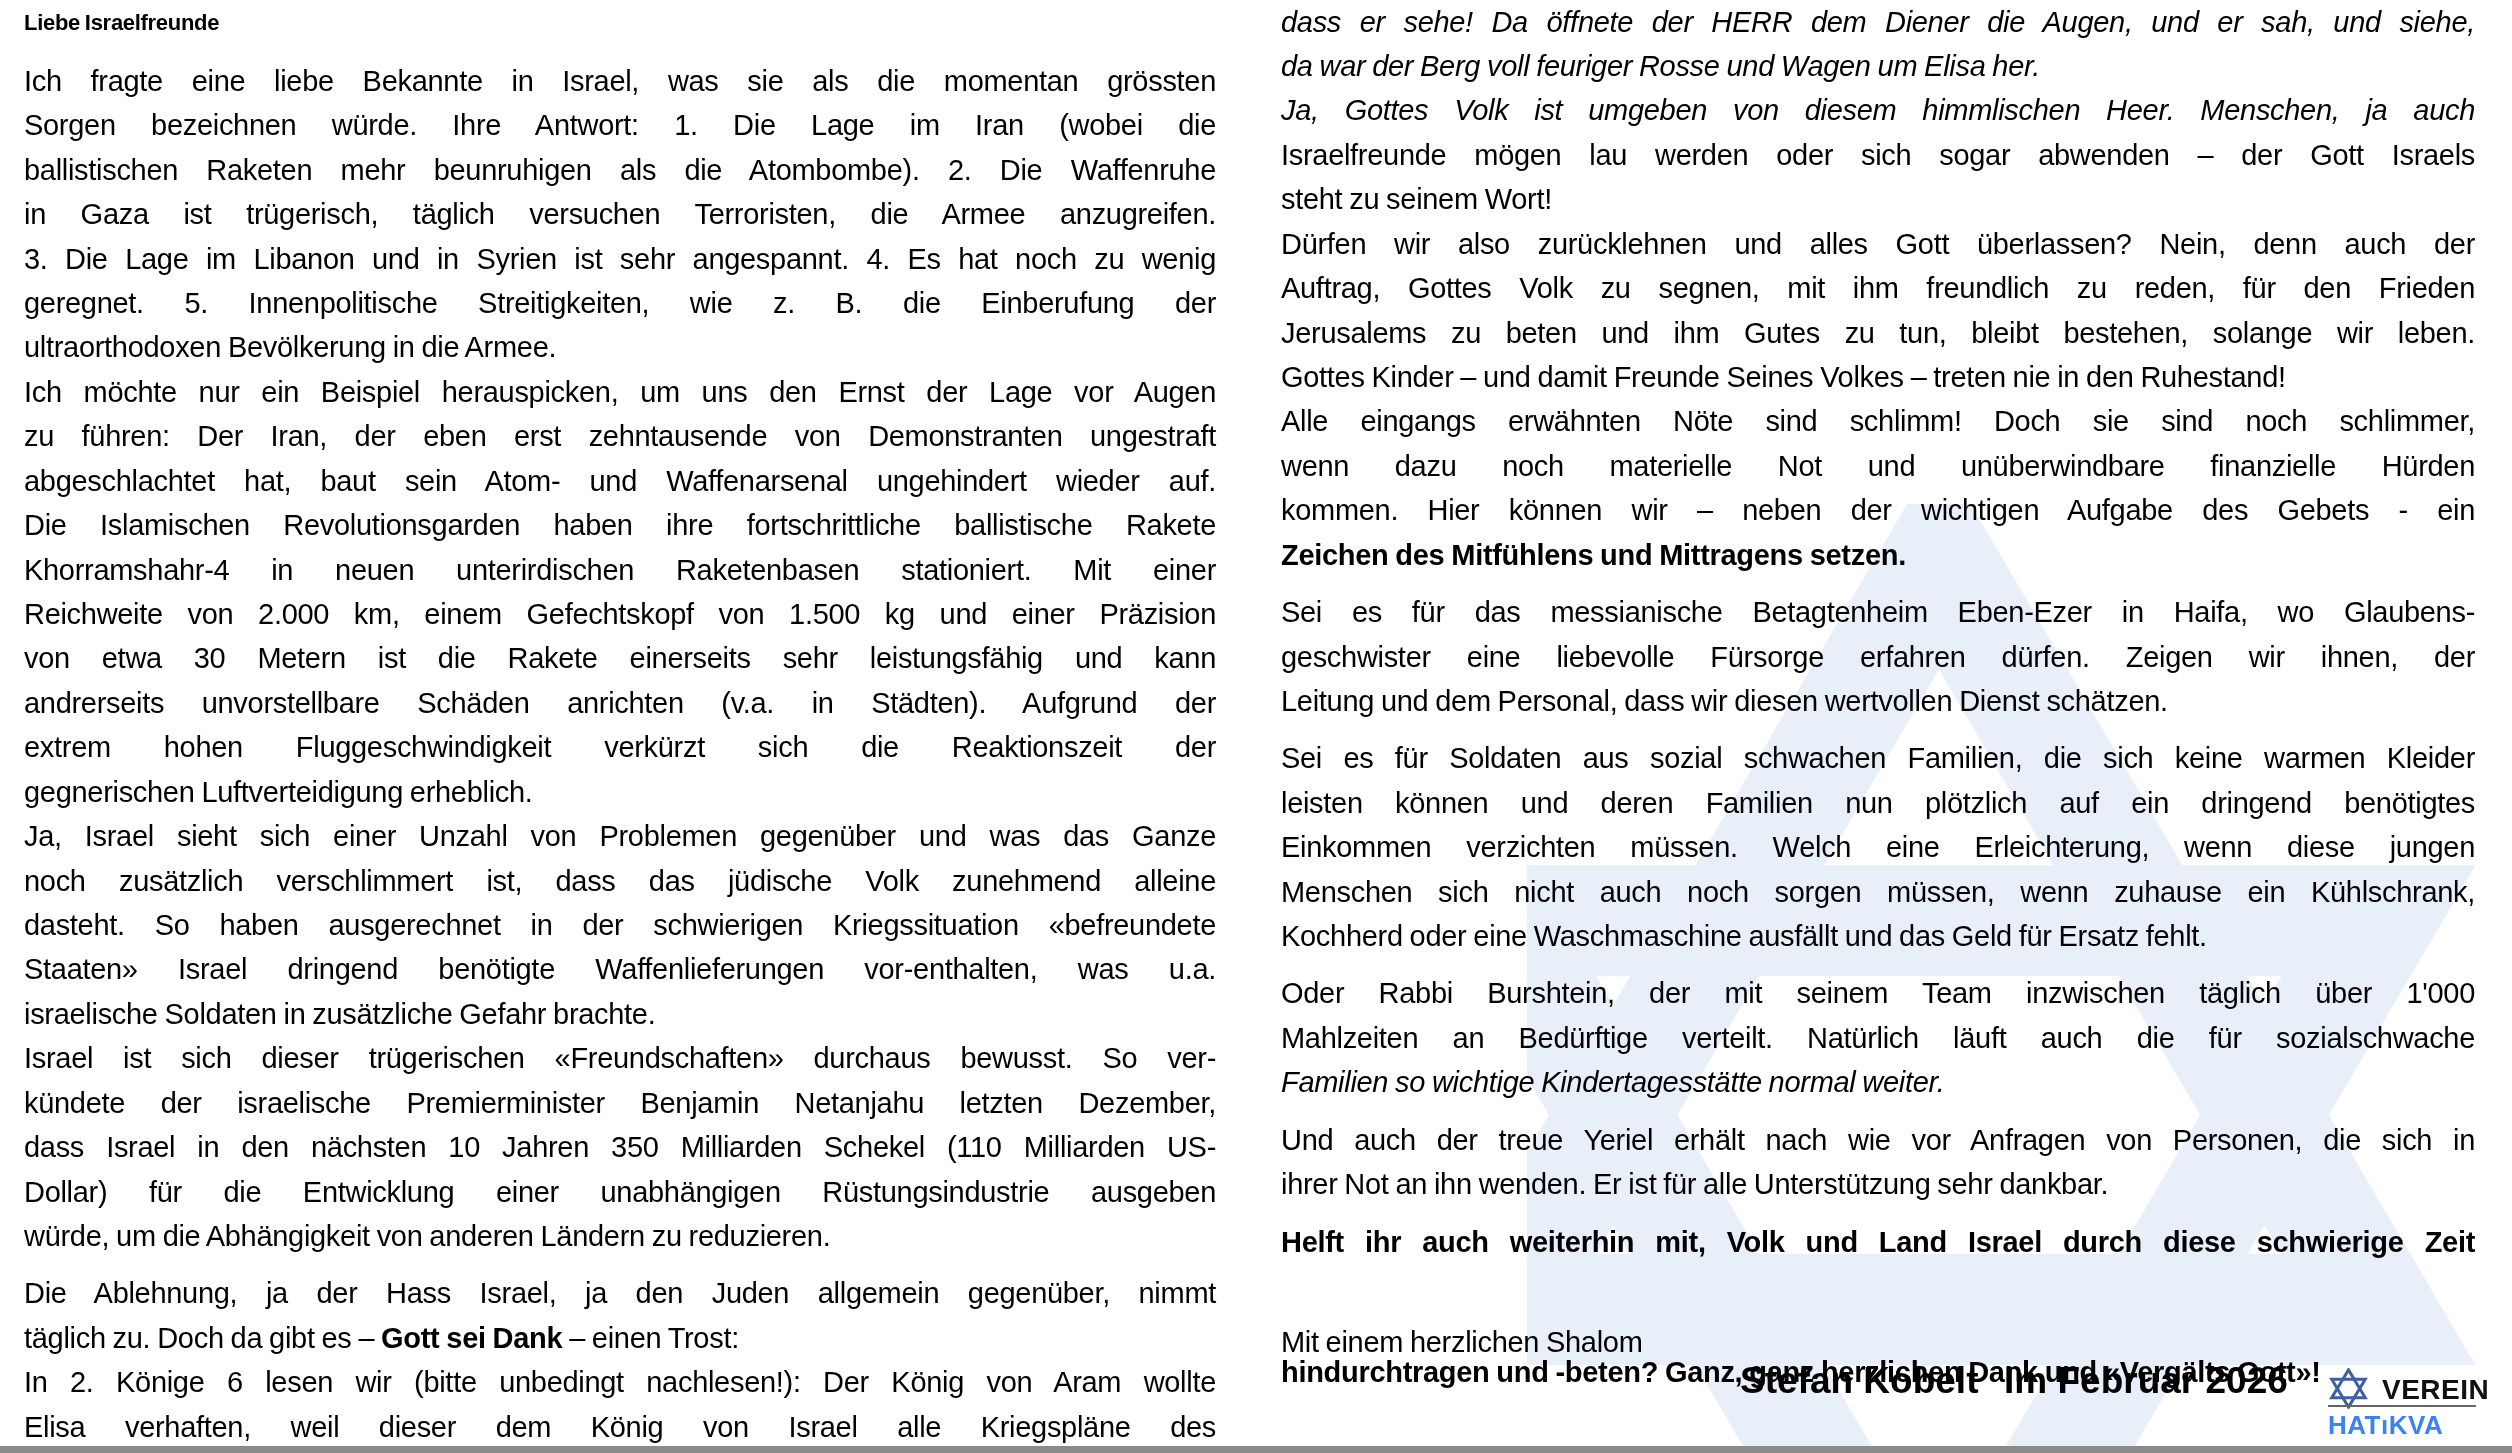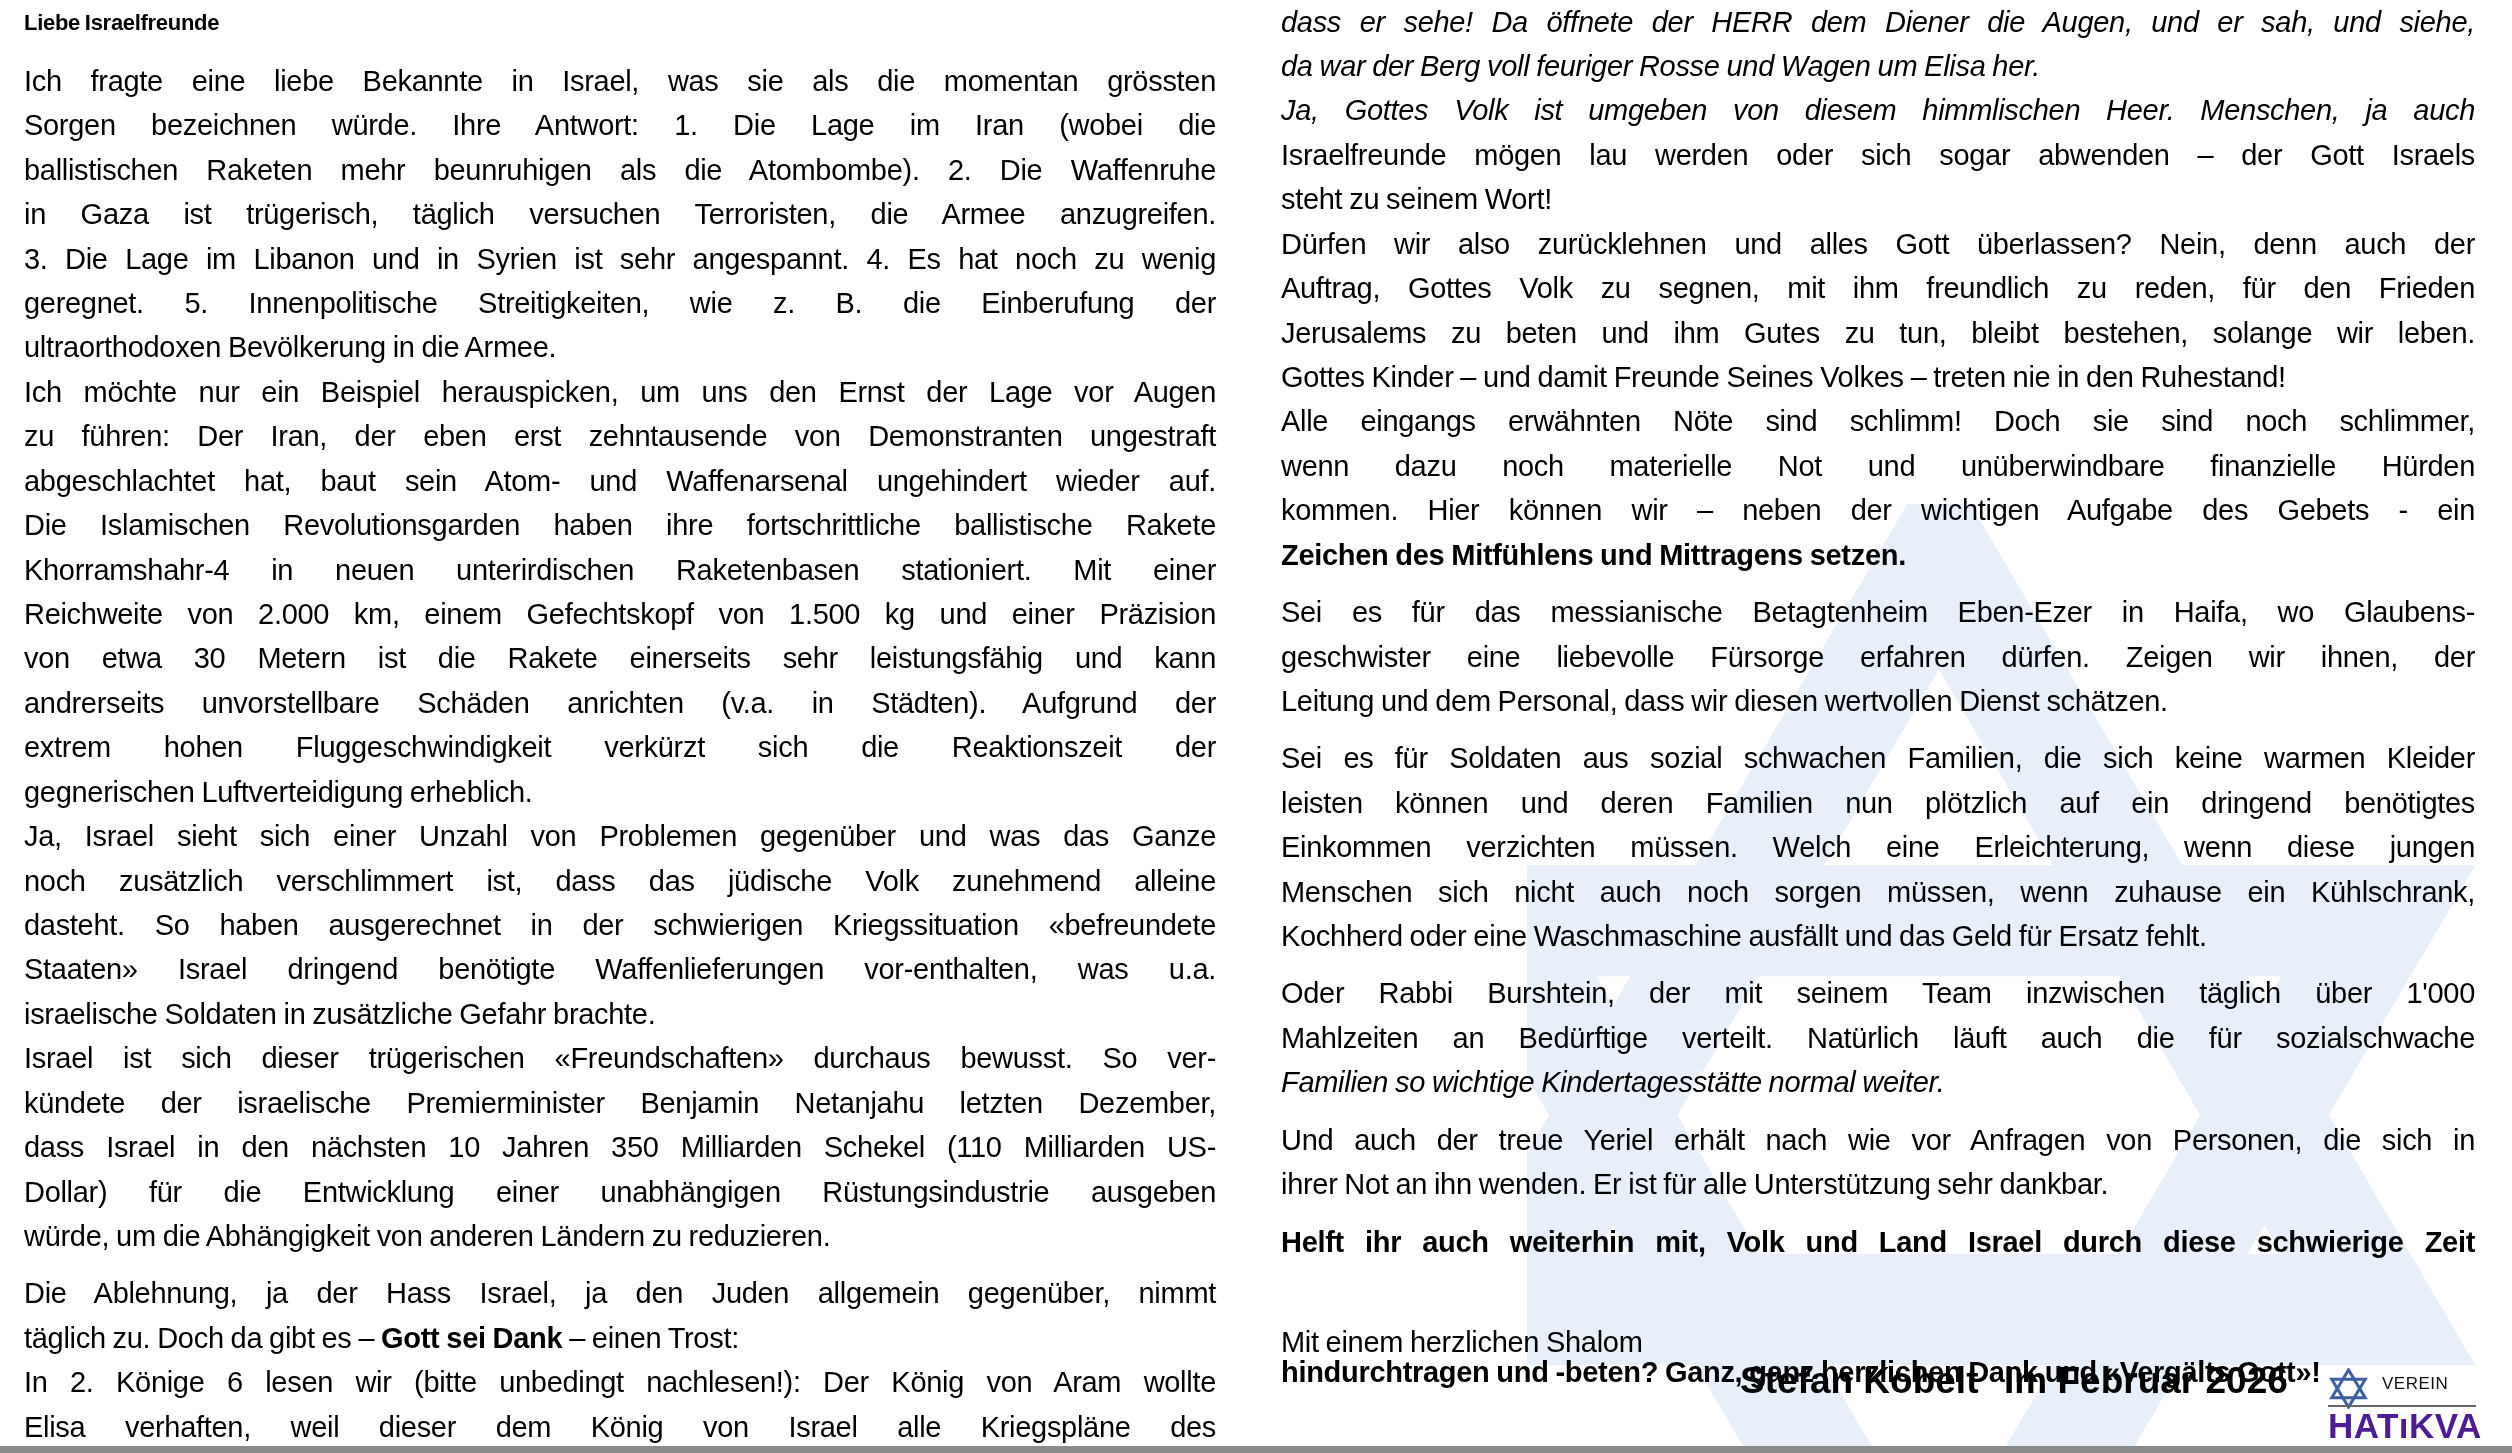--- a/index.html
+++ b/index.html
@@ -26,23 +26,23 @@
 
   .watermark { position: absolute; left: 1527px; top: 504px; width: 981px; height: 1074px; z-index: 0; pointer-events: none; }
   .col { z-index: 1; }
 
   .signature { position: absolute; top: 1364px; font-size: 37px; line-height: 33px; z-index: 1; font-weight: bold; }
   .sig-name { left: 1740px; }
   .sig-date { left: 2004px; }
 
   .logo { position: absolute; left: 2328px; top: 1368px; width: 148px; height: 74px; z-index: 2; }
   .logo-star { position: absolute; left: 0; top: 0; width: 41px; height: 41px; }
-  .logo-verein { position: absolute; left: 54px; top: 5.6px; font-size: 17px; font-weight: normal; letter-spacing: 0.5px; color: #111; }
+  .logo-verein { position: absolute; left: 54px; top: 5.6px; font-size: 28px; font-weight: bold; letter-spacing: 0.5px; color: #111; }
   .logo-rule { position: absolute; left: 0; top: 37px; width: 148px; height: 1.9px; background: #666; }
-  .logo-hatikva { position: absolute; left: 0; top: 39px; font-size: 35px; font-weight: bold; color: #4c1d95; letter-spacing: 0.5px; line-height: 37px; }
+  .logo-hatikva { position: absolute; left: 0; top: 39px; font-size: 26px; font-weight: bold; color: #3b82f6; letter-spacing: 0.5px; line-height: 37px; }
 
   .bottom-strip { position: absolute; left: 0; top: 1446px; width: 2512px; height: 7.4px; background: #8a8a8a; z-index: 3; }
 </style>
 </head>
 <body>
 
 <svg class="watermark" viewBox="0 0 1060 1160" xmlns="http://www.w3.org/2000/svg">
   <g fill="none" stroke="#e9eff8" stroke-width="120" stroke-linejoin="miter">
     <polygon points="445,60 920,870 -30,870"></polygon>
     <polygon points="445,1260 920,450 -30,450"></polygon>

